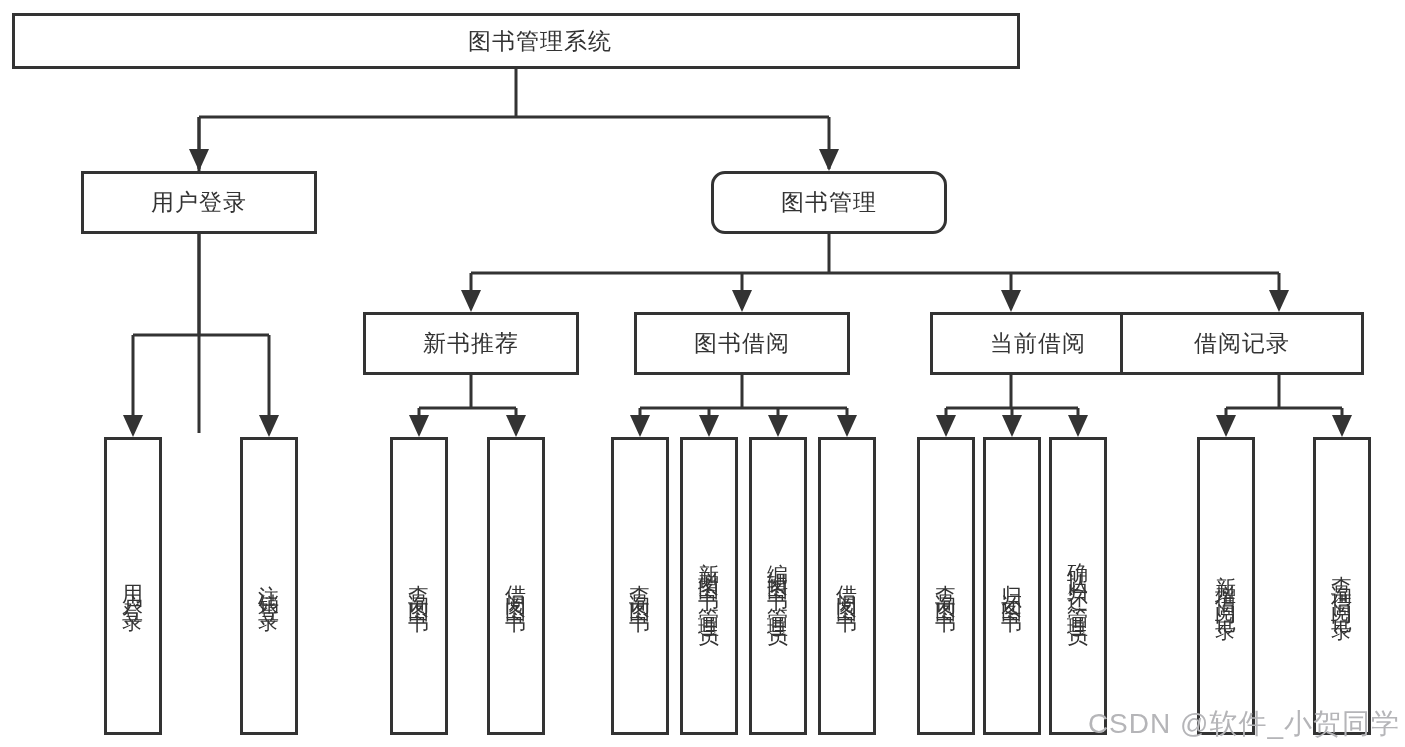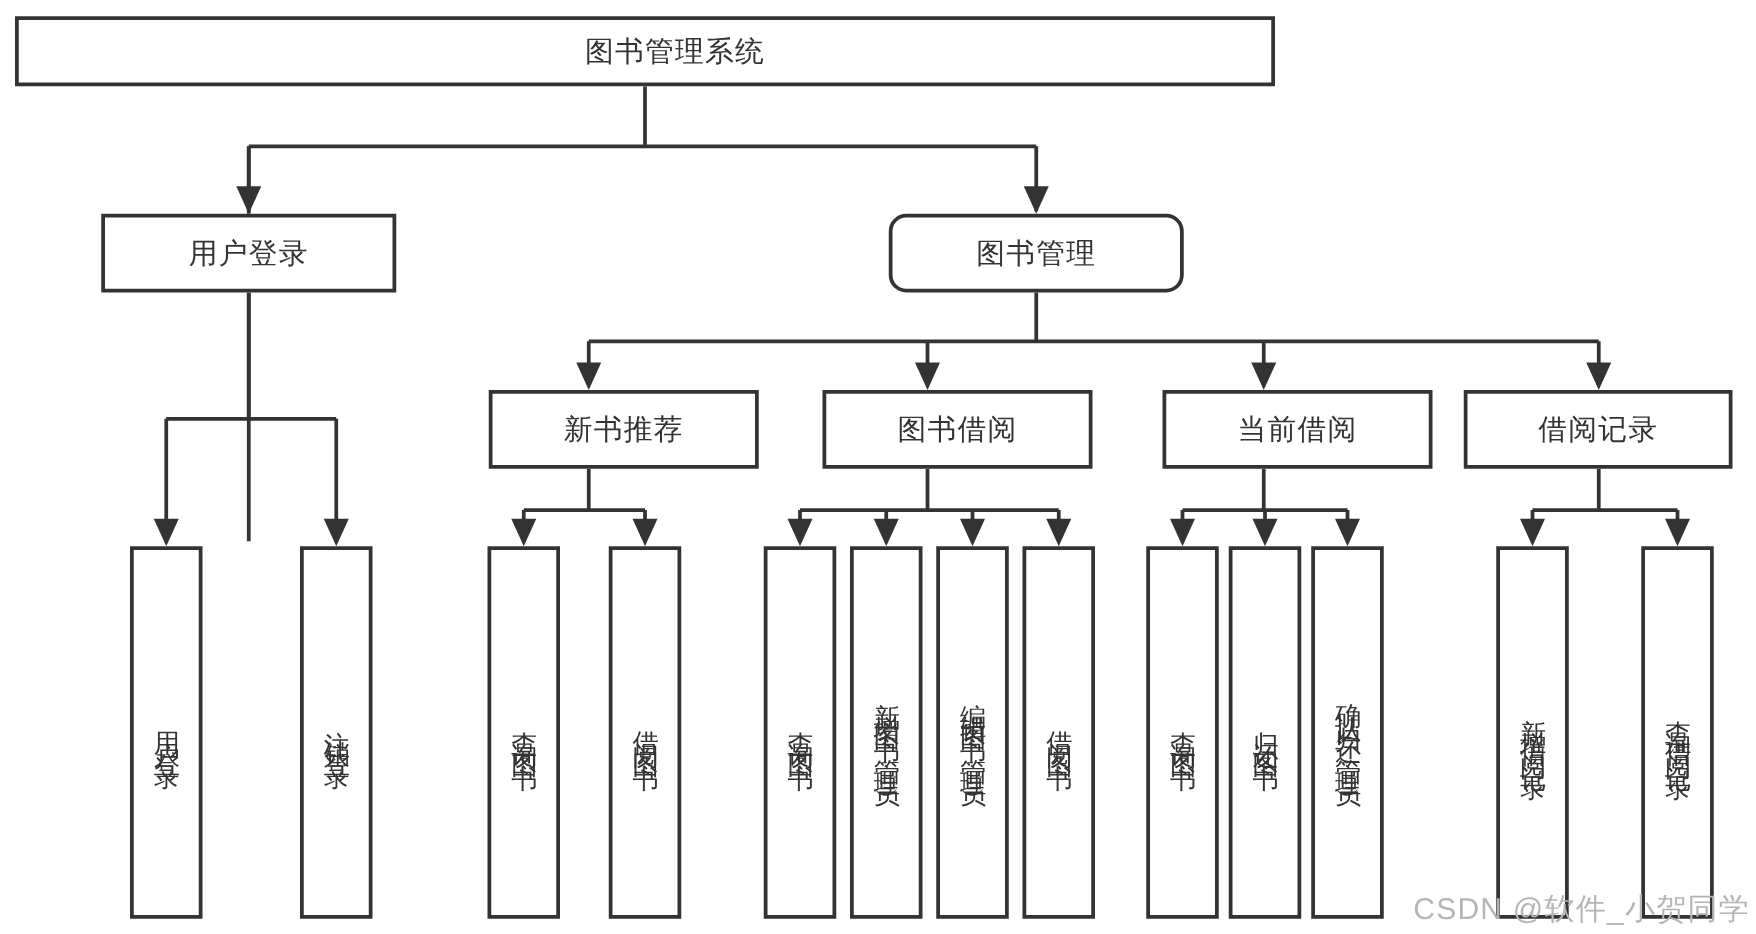--- a/index.html
+++ b/index.html
@@ -36,21 +36,21 @@
     writing-mode: vertical-rl;
     text-orientation: mixed;
     font-size: 21px;
     letter-spacing: 9px;
     line-height: 1;
   }
   .watermark {
     position: absolute;
     right: 5px;
     bottom: 4px;
-    font-size: 24px;
+    font-size: 28px;
     color: #b5b5b8;
     letter-spacing: 1px;
     z-index: 5;
     white-space: nowrap;
   }
 </style>
 </head>
 <body>
 
 <div class="canvas">
@@ -95,24 +95,24 @@
         <polygon points="1216,415 1236,415 1226,437"></polygon>
         <polygon points="1332,415 1352,415 1342,437"></polygon>
       </g>
   </svg>
 
   <div class="node hbox" style="left:12px; top:13px; width:1008px; height:56px;padding-left:48px;">图书管理系统</div>
 
   <div class="node hbox" style="left:81px; top:171px; width:236px; height:63px;">用户登录</div>
   <div class="node hbox" style="left:711px; top:171px; width:236px; height:63px;border-radius:14px;">图书管理</div>
 
-  <div class="node hbox" style="left:363px; top:312px; width:216px; height:63px;margin-left:28px;">新书推荐</div>
-  <div class="node hbox" style="left:634px; top:312px; width:216px; height:63px;margin-left:24px;">图书借阅</div>
+  <div class="node hbox" style="left:363px; top:312px; width:216px; height:63px;">新书推荐</div>
+  <div class="node hbox" style="left:634px; top:312px; width:216px; height:63px;">图书借阅</div>
   <div class="node hbox" style="left:903px; top:312px; width:216px; height:63px;margin-left:27px;">当前借阅</div>
-  <div class="node hbox" style="left:1171px; top:312px; width:215px; height:63px;">借阅记录</div>
+  <div class="node hbox" style="left:1120px; top:312px; width:244px; height:63px;">借阅记录</div>
 
   <div class="node vbox" style="left:104px; top:437px; width:58px; height:298px;">用户登录</div>
   <div class="node vbox" style="left:240px; top:437px; width:58px; height:298px;">注销登录</div>
 
   <div class="node vbox" style="left:390px; top:437px; width:58px; height:298px;">查询图书</div>
   <div class="node vbox" style="left:487px; top:437px; width:58px; height:298px;">借阅图书</div>
 
   <div class="node vbox" style="left:611px; top:437px; width:58px; height:298px;">查询图书</div>
   <div class="node vbox" style="left:680px; top:437px; width:58px; height:298px;">新增图书（管理员）</div>
   <div class="node vbox" style="left:749px; top:437px; width:58px; height:298px;">编辑图书（管理员）</div>

